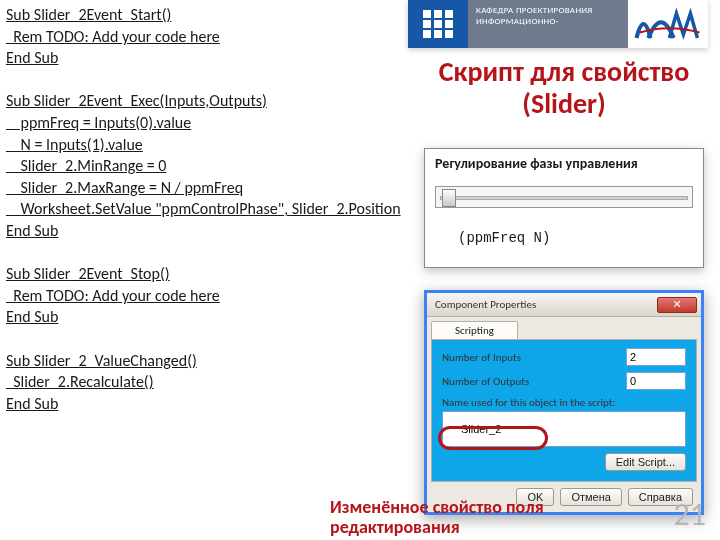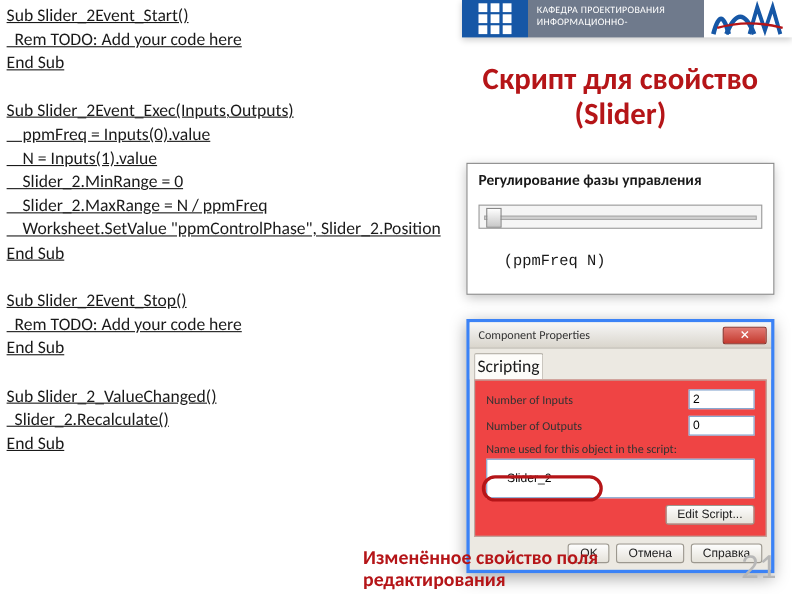--- a/index.html
+++ b/index.html
@@ -20,22 +20,22 @@
     width: 430px;
     font-size: 16px;
     line-height: 1.35;
     white-space: pre;
     font-family: Calibri, "Segoe UI", Arial, sans-serif;
     text-decoration: underline;
   }
   .banner {
     position: absolute;
     top: 0;
-    right: 0;
-    height: 34px;
+    right: 12px;
+    height: 48px;
     display: flex;
     align-items: stretch;
     box-shadow: 0 2px 6px rgba(0,0,0,.2);
   }
   .banner-logo {
     width: 60px;
     background: #1657a6;
     display: flex;
     flex-direction: column;
     align-items: center;
@@ -131,26 +131,26 @@
   }
   .tabs {
     display:flex;
     padding: 4px 4px 0 4px;
     background:#ece9e2;
   }
   .tab {
     background:#fdfcf9;
     border:1px solid #b5b1a8;
     border-bottom:none;
-    padding: 2px 2px;
-    font-size: 16px;
+    padding: 2px 23px;
+    font-size: 11px;
     border-radius: 2px 2px 0 0;
   }
   .form-area {
-    background:#ef4444;
+    background:#0ea5e9;
     border:1px solid #b5b1a8;
     margin: 0 4px;
     padding: 8px 10px 10px 10px;
   }
   .form-row { display:flex; align-items:center; margin-bottom:6px; }
   .form-row label { flex:1; color:#333; }
   .form-row input {
     width: 60px; height:18px;
     border:1px solid #7a9ecb;
     background:#fff;

